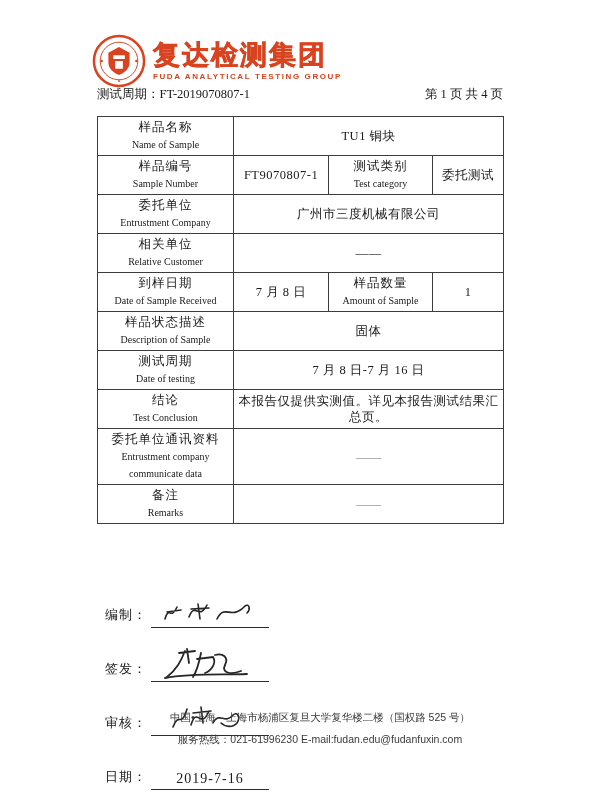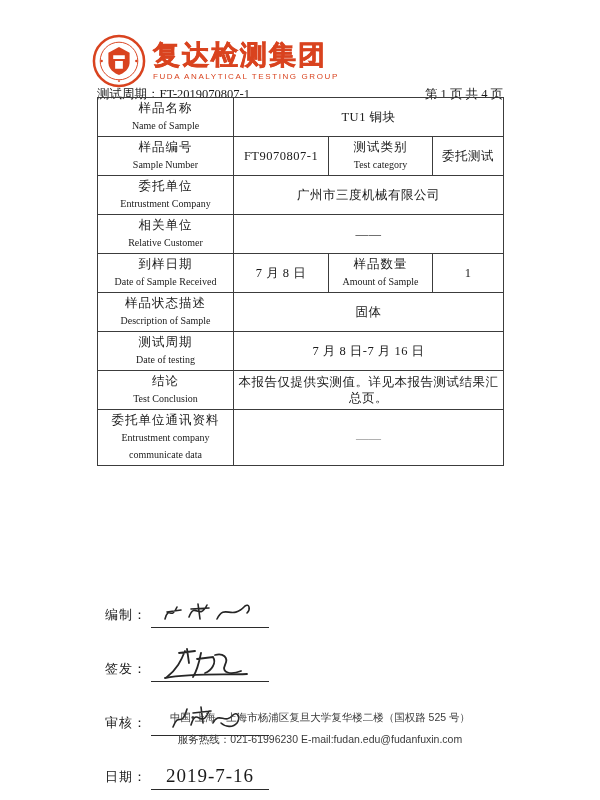--- a/index.html
+++ b/index.html
@@ -13,34 +13,34 @@
   
   .brand { position:absolute; left:92px; top:34px; display:flex; align-items:center; gap:7px; }
   .seal { width:54px; height:54px; flex:0 0 auto; }
   .wordmark { display:flex; flex-direction:column; }
   .brand-cn {
     font-size:27px; font-weight:bold; letter-spacing:2px; line-height:1.1;
     color:#d9431f; font-family:"Liberation Sans","DejaVu Sans",sans-serif;
     -webkit-text-stroke:0.6px #d9431f;
   }
   .brand-en {
-    font-size:8px; font-weight:normal; letter-spacing:1.6px; margin-top:2px;
+    font-size:8px; font-weight:bold; letter-spacing:1.6px; margin-top:2px;
     color:#d9431f; font-family:"Liberation Sans","DejaVu Sans",sans-serif;
   }
 
   
   .meta {
     position:absolute; left:97px; top:86px; width:406px;
     display:flex; justify-content:space-between; align-items:flex-end;
     font-size:12.5px;
   }
 
   
   table.info {
-    position:absolute; left:97px; top:97px; width:406px;
+    position:absolute; left:97px; top:116px; width:406px;
     border-collapse:collapse; table-layout:fixed;
   }
   table.info td {
     border:1px solid #3c3c3c; text-align:center; vertical-align:middle;
     padding:2px 3px;
   }
   td.lbl .cn { font-size:12.5px; line-height:17px; letter-spacing:1px; }
   td.lbl .en { font-size:10px;  line-height:17px; }
   td.val { font-size:12.5px; line-height:16px; height:38px; letter-spacing:0.5px; }
   td.val.muted { color:#8a8a8a; letter-spacing:0; }
@@ -52,21 +52,21 @@
     font-size:13px; letter-spacing:1px;
   }
   .sig-item { display:flex; align-items:flex-end; height:40px; }
   .sig-item .sig-label { padding-bottom:4px; white-space:nowrap; }
   .sig-line {
     position:relative; border-bottom:1.4px solid #2b2b2b;
     width:118px; height:40px; margin-left:4px;
     display:flex; align-items:flex-end; justify-content:center;
   }
   .sig-line svg { position:absolute; bottom:-4px; left:0; }
-  .date-text { font-size:19px; letter-spacing:1px; padding-bottom:2px; }
+  .date-text { font-size:14px; letter-spacing:1px; padding-bottom:2px; }
 
   
   .footer {
     position:absolute; top:706px; left:0; width:100%; text-align:center;
     font-family:"Liberation Sans","DejaVu Sans",sans-serif;
     font-size:10.5px; color:#3a3a3a; line-height:2.1;padding-left:40px;
   }
 </style>
 </head>
 <body>
@@ -171,20 +171,27 @@
           <td colspan="3" class="val">本报告仅提供实测值。详见本报告测试结果汇总页。</td>
         </tr>
         <tr>
           <td colspan="1" class="lbl">
             <div class="cn">委托单位通讯资料</div>
             <div class="en">Entrustment company</div>
             <div class="en">communicate data</div>
           </td>
           <td colspan="3" class="val muted">——</td>
         </tr>
+        <tr>
+          <td colspan="1" class="lbl">
+            <div class="cn">备注</div>
+            <div class="en">Remarks</div>
+          </td>
+          <td colspan="3" class="val muted">——</td>
+        </tr>
       </tbody>
   </table>
 
   <div class="sigs">
 
     <div class="sig-item">
       <span class="sig-label">编制：</span>
       <span class="sig-line">
         <svg width="118" height="36" viewBox="0 0 118 36">
           <g fill="none" stroke="#262626" stroke-width="1.6" stroke-linecap="round">

